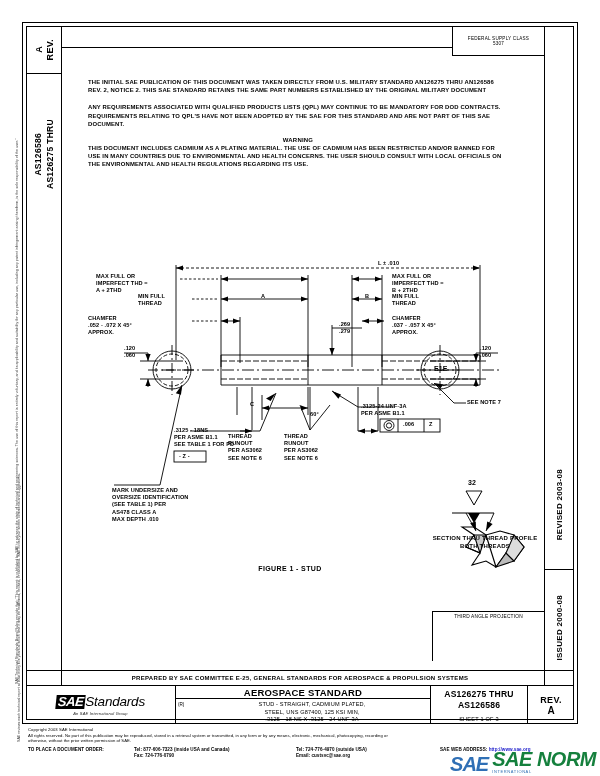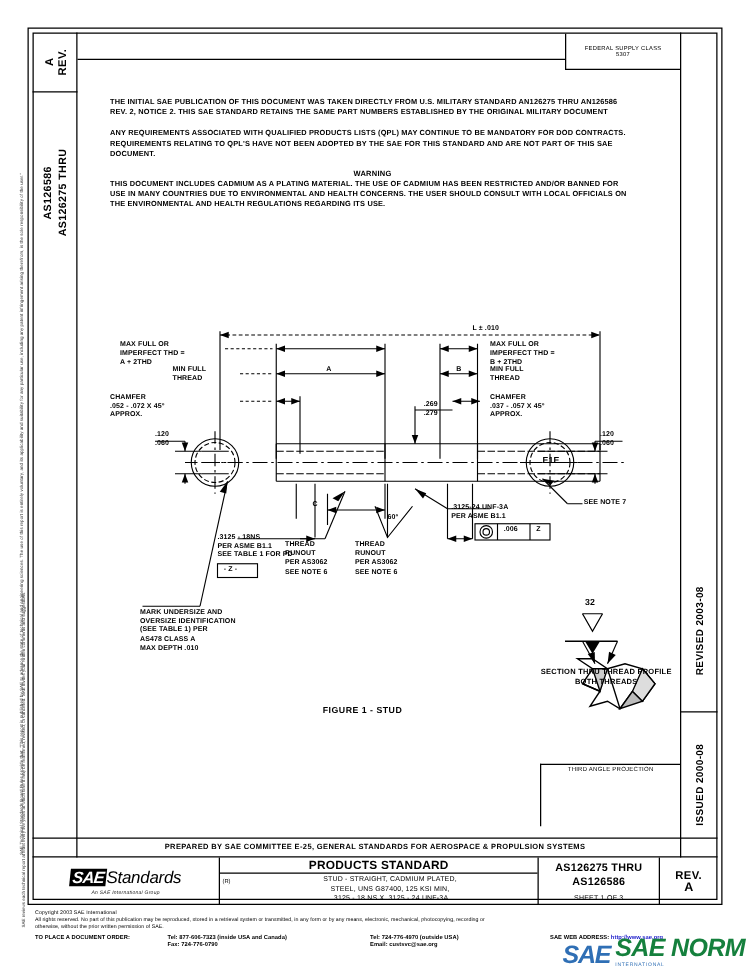--- a/index.html
+++ b/index.html
@@ -586,21 +586,21 @@
 
     <div id="tb-logo">
       <div class="sae-logo-row">
         <span class="sae-mark">SAE</span>
         <span class="sae-word">Standards</span>
       </div>
       <div class="sae-tag">An SAE International Group</div>
     </div>
 
     <div id="tb-title">
-      <div id="tb-std-name">PRODUCTS STANDARD</div>
+      <div id="tb-std-name">AEROSPACE STANDARD</div>
       <div id="tb-desc-row">
         <div id="tb-r">(R)</div>
         <div id="tb-desc">
           <div>STUD - STRAIGHT, CADMIUM PLATED,</div>
           <div>STEEL, UNS G87400, 125 KSI MIN,</div>
           <div>.3125 - 18 NS X .3125 - 24 UNF-3A</div>
         </div>
       </div>
     </div>
 

